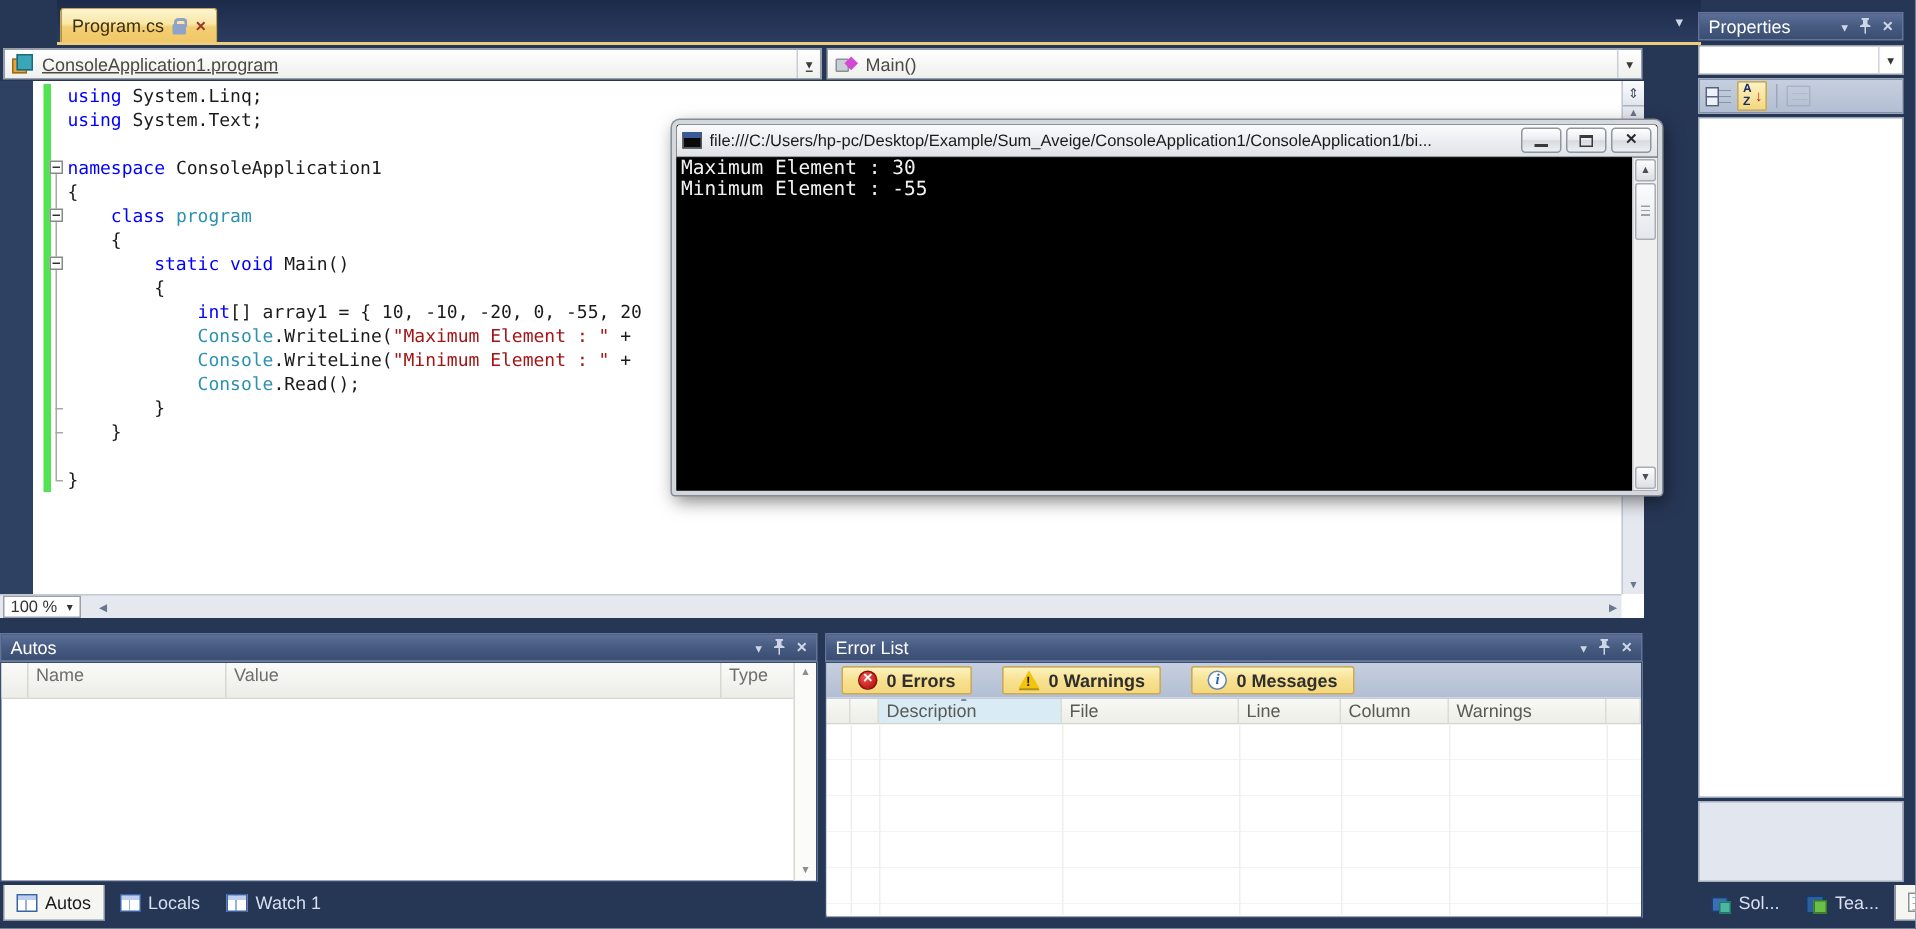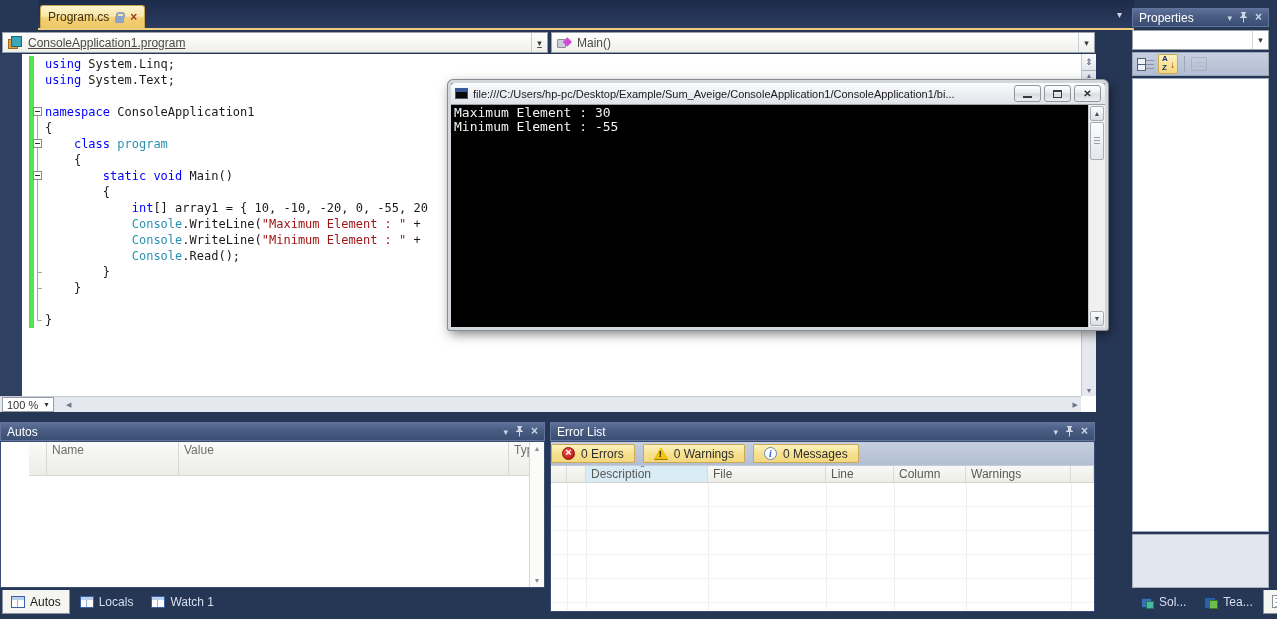--- a/index.html
+++ b/index.html
@@ -99,41 +99,41 @@
   
   .tool-title { position:absolute; left:0; top:0; right:0; height:19px;
     background:linear-gradient(#5d7098,#475a80 50%,#3a4d73); border:1px solid #62749b;
     display:flex; align-items:center; padding:0 6px; color:#fff; font-size:12px; }
   .title-icons { margin-left:auto; display:flex; align-items:center; gap:7px; color:#cdd6e6; }
   .ti-chevron { font-size:9px; } .ti-close { font-size:12px; font-weight:bold; line-height:11px; }
 
   
   .autos-panel { position:absolute; left:0; top:422px; width:545px; height:192px; }
   .autos-body { position:absolute; left:0; top:19px; right:0; bottom:26px; background:#fff; border:1px solid #3a4d73; }
-  .grid-header { display:flex; height:34px; background:linear-gradient(#fafaf8,#ecece8);
-    border-bottom:1px solid #d8d8d0; font-size:12px; color:#6e6e6e;margin-left:28px; }
+  .grid-header { display:flex; height:24px; background:linear-gradient(#fafaf8,#ecece8);
+    border-bottom:1px solid #d8d8d0; font-size:12px; color:#6e6e6e; }
   .grid-header .cell { border-right:1px solid #d8d8d0; padding:1px 0 0 5px; overflow:hidden; }
   .autos-sp { width:18px; } .autos-name { width:132px; } .autos-value { width:330px; } .autos-type { flex:1; }
   .autos-vsb { position:absolute; top:0; right:0; bottom:0; width:15px; background:#fbfbfa; border-left:1px solid #d8d8d0; }
   .autos-vsb .up { position:absolute; top:3px; left:0; right:0; text-align:center; font-size:7px; color:#8a8f96; }
   .autos-vsb .down { position:absolute; bottom:3px; left:0; right:0; text-align:center; font-size:7px; color:#8a8f96; }
 
   
   .panel-tabs { position:absolute; left:2px; bottom:0; height:24px; display:flex; align-items:stretch; gap:2px; }
   .ptab { display:flex; align-items:center; gap:5px; padding:0 8px; font-size:12px; color:#d8dff0; }
   .ptab.active { background:#f5f5f2; color:#1a1a1a; border:1px solid #8a92a2; border-top:none; }
   .tbl-icon { width:14px; height:12px; flex:none; background:#fff; border:1px solid #3a62a8;
     background-image:linear-gradient(#bcd0ee 0 3px,rgba(0,0,0,0) 3px),
       linear-gradient(90deg,rgba(0,0,0,0) 0 5px,#9ab0cc 5px 6px,rgba(0,0,0,0) 6px); }
 
   
   .errorlist-panel { position:absolute; left:550px; top:422px; width:545px; height:192px; }
   .el-body { position:absolute; left:0; top:19px; right:0; bottom:2px; background:#fff; border:1px solid #3a4d73; }
   .el-toolbar { height:23px; background:linear-gradient(#c6cfdf,#b2bed3); display:flex; align-items:center;
-    gap:8px; padding:0 0; }
+    gap:20px; padding:0 10px;font-weight:bold; }
   .filter-btn { display:flex; align-items:center; gap:6px; height:19px; padding:0 10px;
     background:linear-gradient(#fdf3c0,#f7e191 50%,#f3d87e); border:1px solid #cfa94f; border-radius:2px;
     font-size:12px; color:#2e2e2e; }
   .err-ico { position:relative; width:13px; height:13px; border-radius:50%; flex:none;
     background:radial-gradient(circle at 35% 30%,#f05a50,#c01818 75%); border:1px solid #8f0f0f; }
   .err-ico::after { content:"×"; position:absolute; left:0; right:0; top:-2px; text-align:center;
     color:#fff; font-size:11px; font-weight:bold; }
   .warn-ico { position:relative; width:0; height:0; flex:none; border-left:7px solid transparent;
     border-right:7px solid transparent; border-bottom:12px solid #f2c40c; margin-top:-1px;
     filter:drop-shadow(0 1px 0 #9a7a00); }

